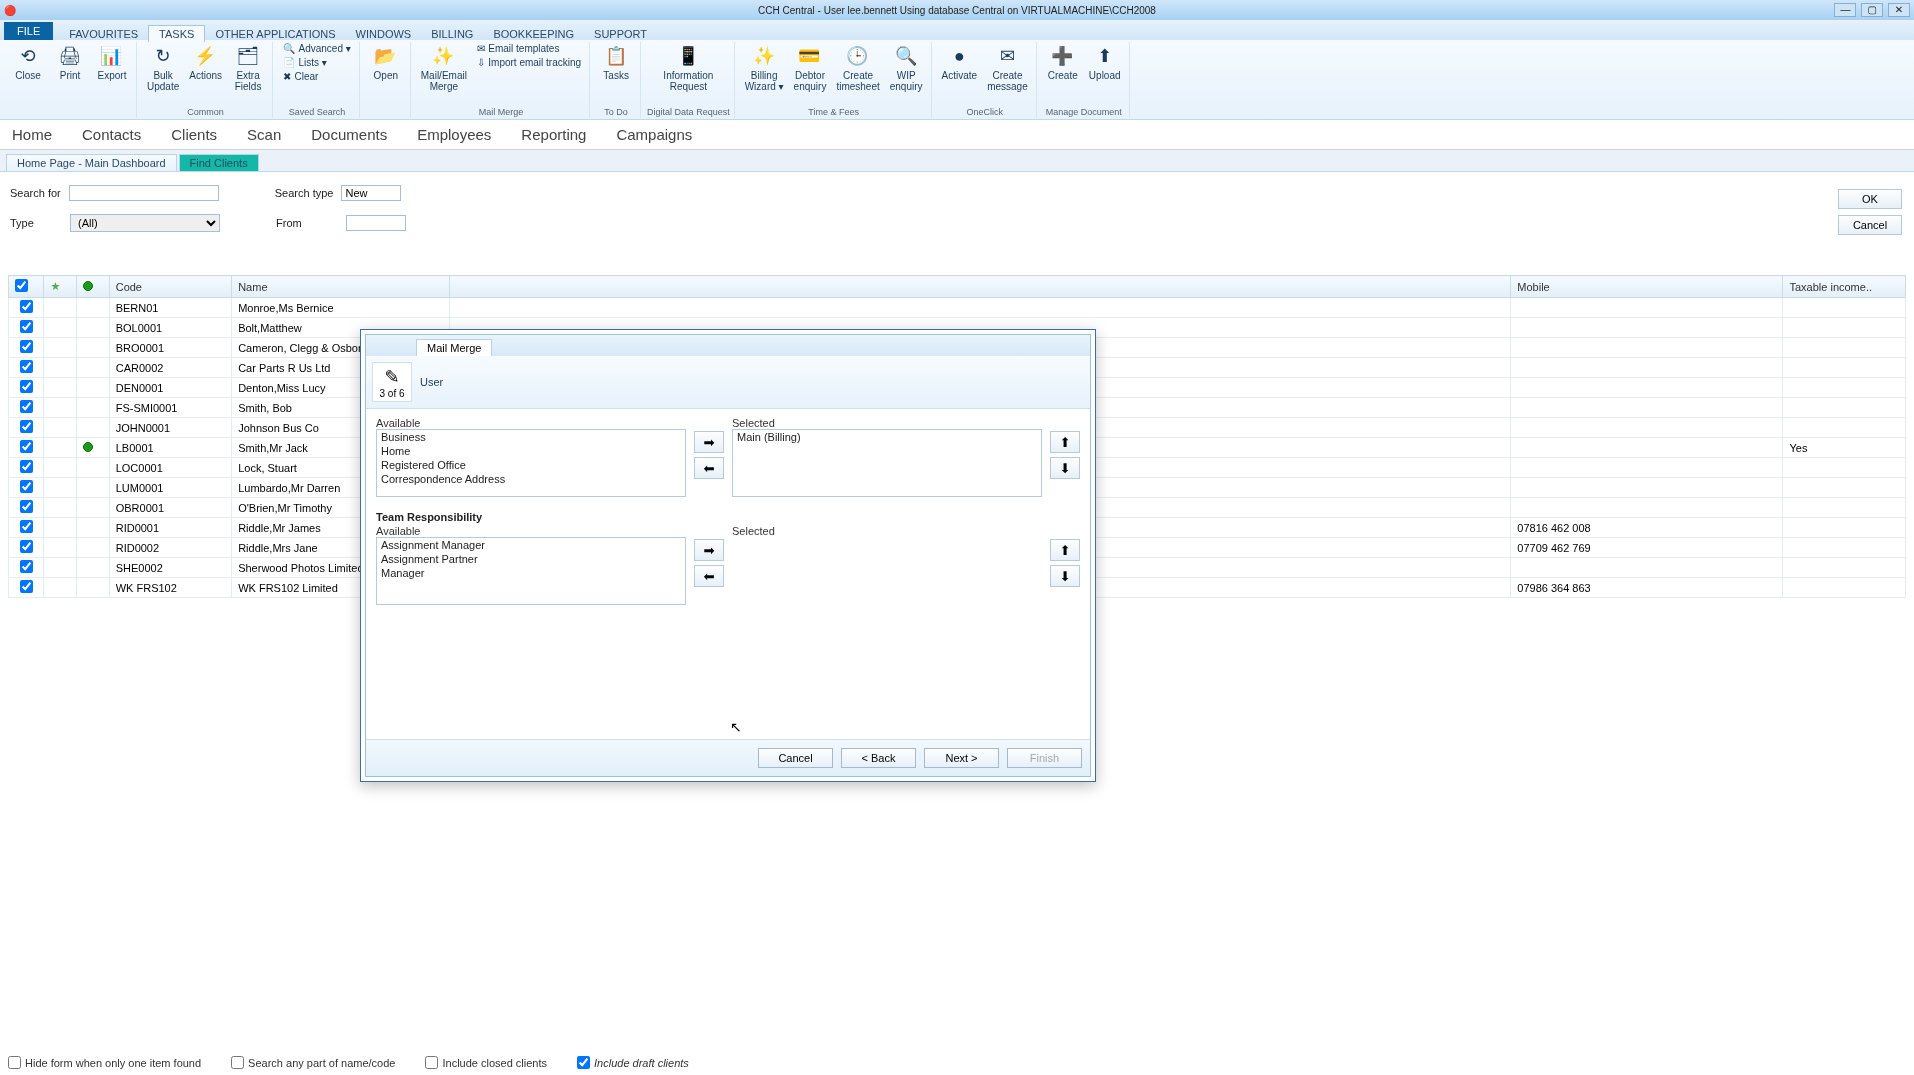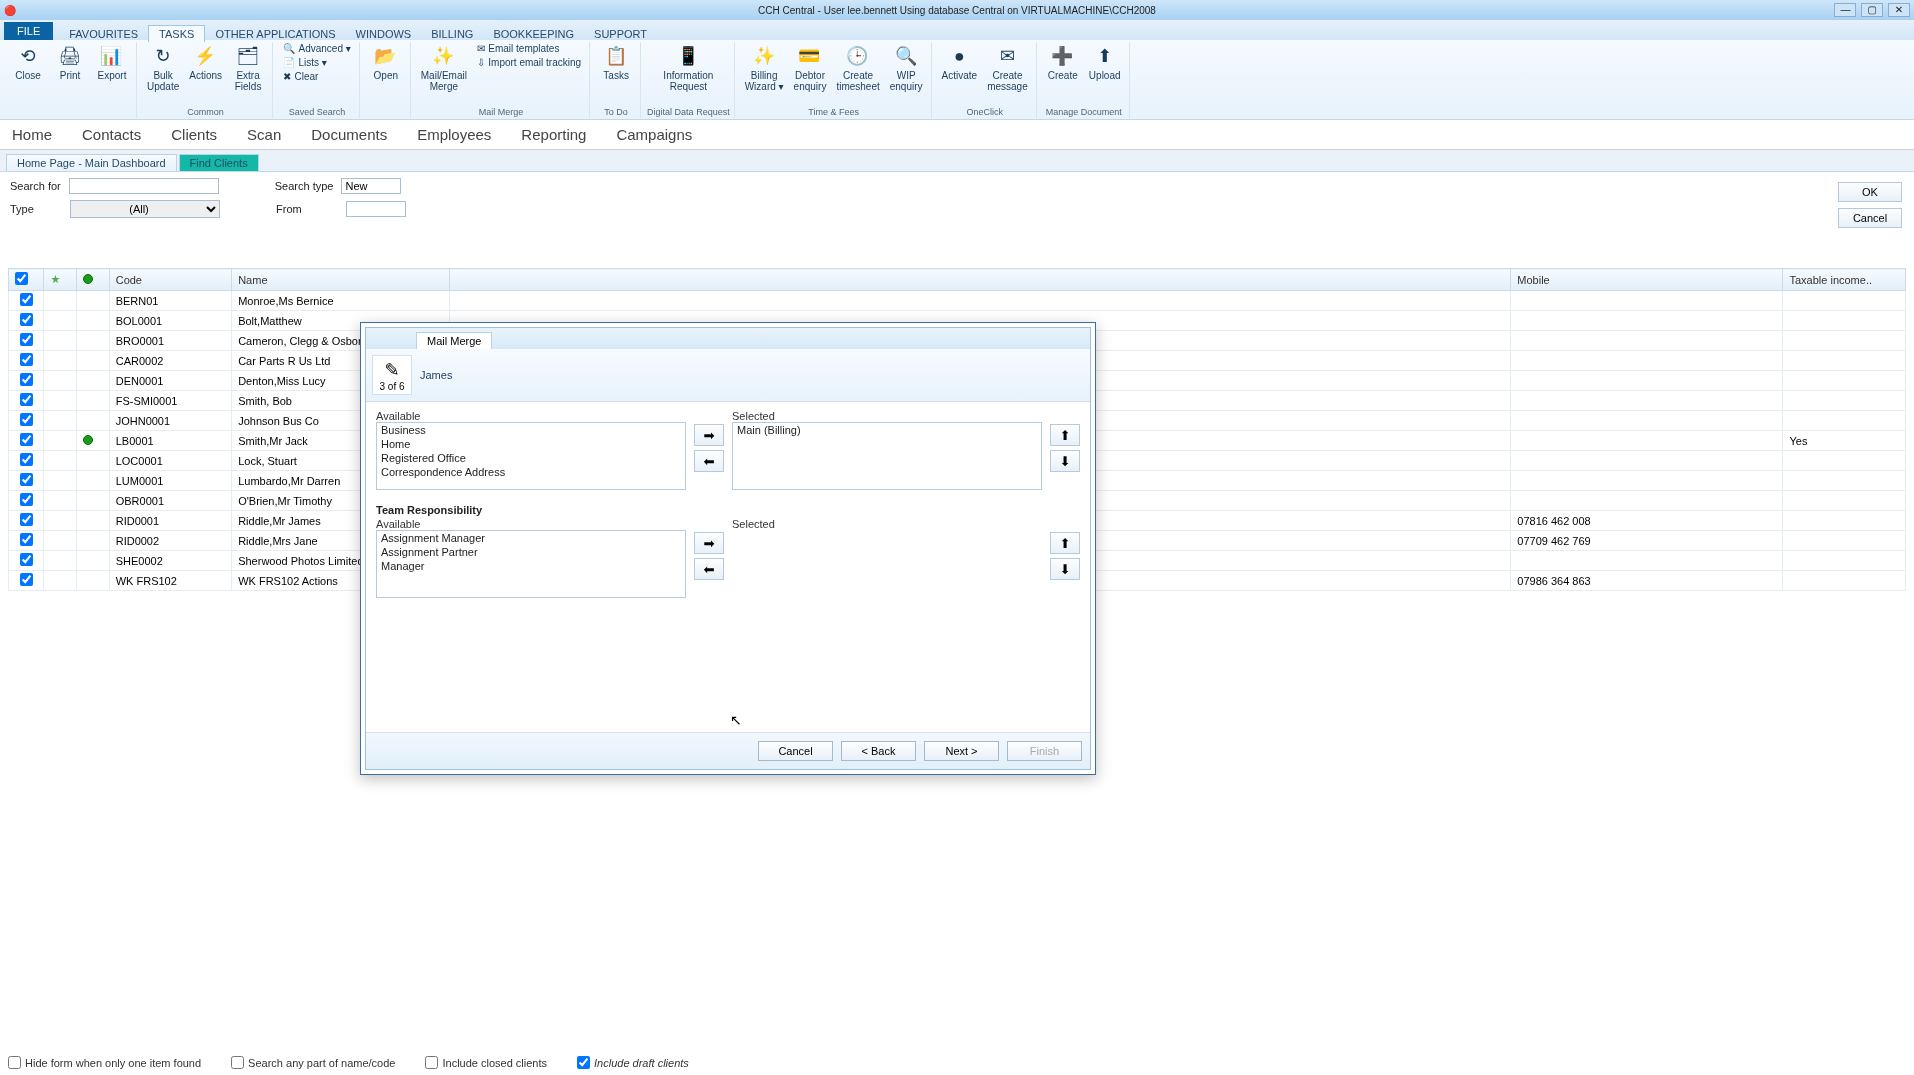--- a/index.html
+++ b/index.html
@@ -29,24 +29,24 @@
 
 .navbar { height: 30px; background: #fff; border-bottom: 1px solid #d0d0d0; display: flex; align-items: center; gap: 30px; padding: 0 12px; font-size: 15px; color: #444; }
 .navbar span { cursor: pointer; }
 
 
 .pagetabs { height: 22px; background: #eaf1f8; display: flex; align-items: flex-end; padding: 0 6px; gap: 2px; border-bottom:1px solid #c1d7ea;}
 .pagetabs .ptab { background: linear-gradient(#f8fbfe,#e7f2fb); border:1px solid #b7d3ea; border-bottom:none; padding:2px 10px; font-size:11px; color:#2a4a6a; cursor:pointer; }
 .pagetabs .ptab.active { background:#14b8a6; }
 
 
-.searchbar { padding: 6px 10px; display:flex; align-items:center; gap:8px; font-size:11px; color:#222; }
+.searchbar { padding: 6px 10px; display:flex; align-items:center; gap:8px; font-size:11px; color:#222;margin-top:7px; }
 .searchbar label { }
 .searchbar input[type=text], .searchbar select { border:1px solid #a9bed2; font-size:11px; padding:1px 3px; }
-.searchbar .w150 { width:150px;text-align:center; }
+.searchbar .w150 { width:150px; }
 .searchbar .w60 { width:60px; }
 .found-row { padding: 2px 10px; font-size:11px;margin-top:40px; }
 .found-row .lnk { color:#1560bd; }
 .sort-hint { background:#e7eef6; padding:4px 10px; font-size:11px; color:#555; border-top:1px solid #d3e0ec; border-bottom:1px solid #d3e0ec;}
 
 
 .grid { border-collapse: collapse; width: 100%; font-size:11px; }
 .grid th { background: linear-gradient(#f6fbff,#e2eef8); border:1px solid #cddbe8; padding:3px 6px; text-align:left; font-weight:normal; color:#333; }
 .grid td { border:1px solid #e5edf4; padding:2px 6px; height:18px; }
 .grid td.chk { text-align:center; width:24px; }
@@ -390,41 +390,41 @@
             <td>Sherwood Photos Limited</td>
             <td></td>
             <td></td>
             <td></td>
           </tr>
           <tr>
             <td class="chk"><input type="checkbox" checked="" style=""></td>
             <td class="star"></td>
             <td class="dot"></td>
             <td>WK FRS102</td>
-            <td>WK FRS102 Actions</td>
+            <td>WK FRS102 Limited</td>
             <td></td>
             <td>07986 364 863</td>
             <td></td>
           </tr>
         </tbody>
 </table>
 </div>
 
 <div class="wizard">
   <div class="wizard-body">
     <div class="wizard-tabs">
       <span class="wtab">Mail Merge</span>
     </div>
     <div class="wizard-stage">
       <div class="sicon">
         <span>✎</span>
         <span style="font-size:10px">3 of 6</span>
       </div>
       <div class="stxt">
-        <span>James</span>
+        <span>User</span>
       </div>
     </div>
     <div class="wizard-content">
 
       <div style="display:flex; gap:8px; align-items:flex-start;">
         <div style="flex:1">
           <div class="wc-label">Available</div>
           <div class="listbox" id="avail1">
                 <div>Business</div>
                 <div>Home</div>

